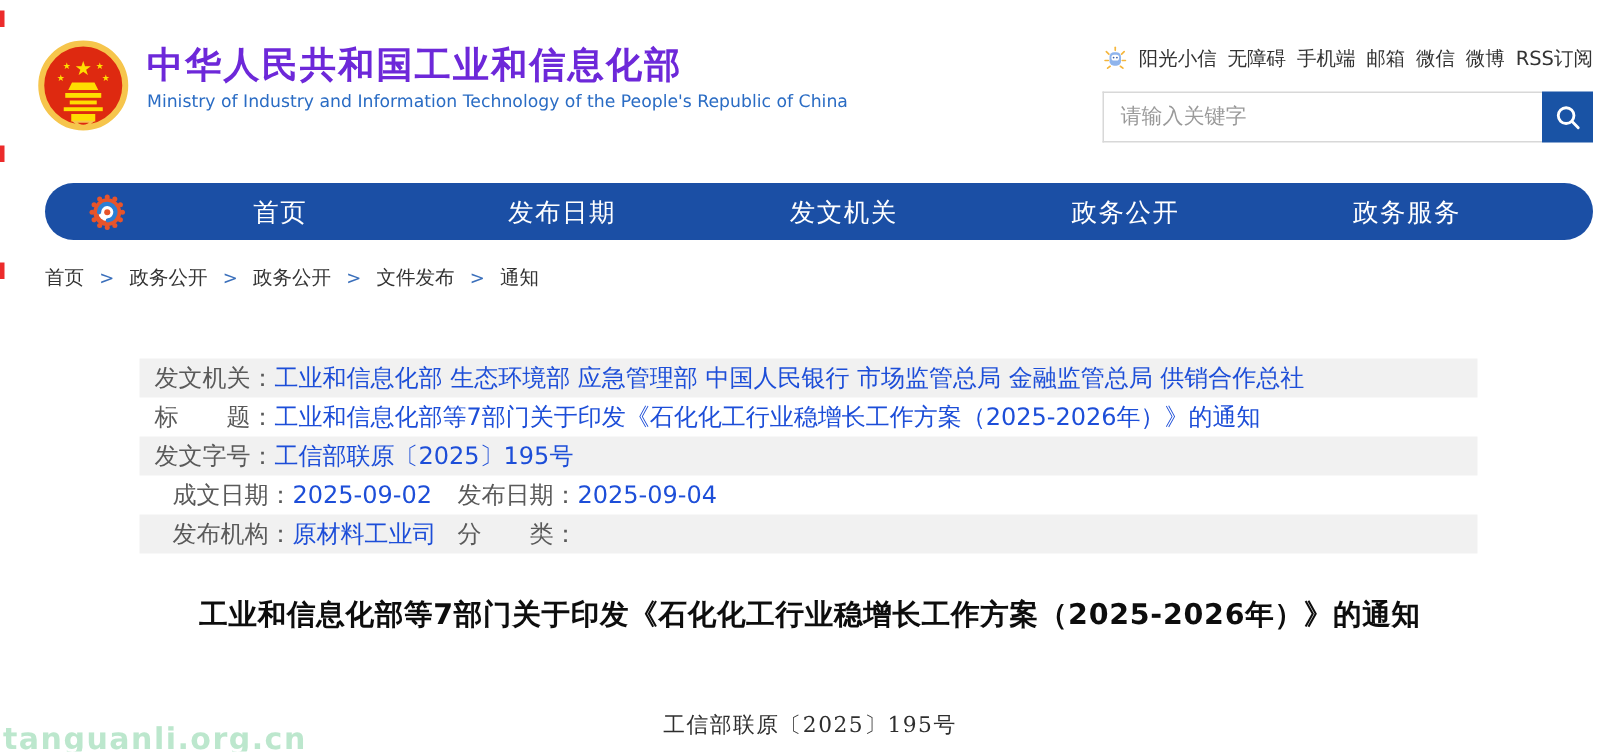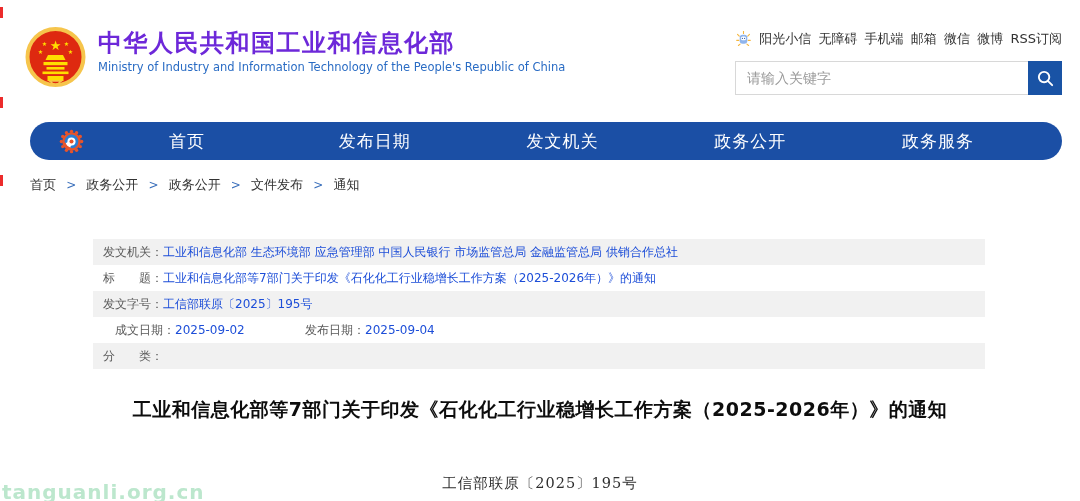--- a/index.html
+++ b/index.html
@@ -45,21 +45,21 @@
     flex:1; text-align:center; color:#fff; font-size:17px; letter-spacing:1px;
     text-decoration:none; cursor:pointer; white-space:nowrap;
   }
 
   
   .breadcrumb { margin:16px 0 0 30px; font-size:13px; color:#333; }
   .breadcrumb a { color:#333; text-decoration:none; cursor:pointer; }
   .breadcrumb .sep { color:#3a6fbb; margin:0 6px; font-size:12px; }
 
   
-  .meta-table { margin:45px 0 0 93px; width:892px; font-size:12px; color:#4a4a4a; }
+  .meta-table { margin:45px 0 0 93px; width:892px; font-size:16px; color:#4a4a4a; }
   .meta-row { height:26px; line-height:26px; display:flex; padding-left:10px; white-space:nowrap; overflow:hidden; }
   .meta-row.gray { background:#f1f1f1; }
   .meta-label { color:#5a5a5a; white-space:pre; }
   .meta-value { color:#1d4ed8; }
   .meta-cell1 { width:190px; display:flex; flex:0 0 auto;margin-left:12px; }
 
   
   .article-title {
     margin:28px 60px 0 60px; text-align:center;
     font-size:19px; font-weight:bold; color:#0d0d0d; letter-spacing:0.5px;
@@ -207,20 +207,24 @@
     </div>
     <div class="meta-row">
       <span class="meta-cell1">
         <span class="meta-label">成文日期：</span>
         <span class="meta-value">2025-09-02</span>
       </span>
       <span class="meta-label">发布日期：</span>
       <span class="meta-value">2025-09-04</span>
     </div>
     <div class="meta-row gray">
+      <span class="meta-cell1">
+        <span class="meta-label">发布机构：</span>
+        <span class="meta-value">原材料工业司</span>
+      </span>
       <span class="meta-label">分　　类：</span>
     </div>
   </div>
 
   <h1 class="article-title">工业和信息化部等7部门关于印发《石化化工行业稳增长工作方案（2025-2026年）》的通知</h1>
   <div class="doc-number">工信部联原〔2025〕195号</div>
 
   <div class="watermark">tanguanli.org.cn</div>
 </div>
 

